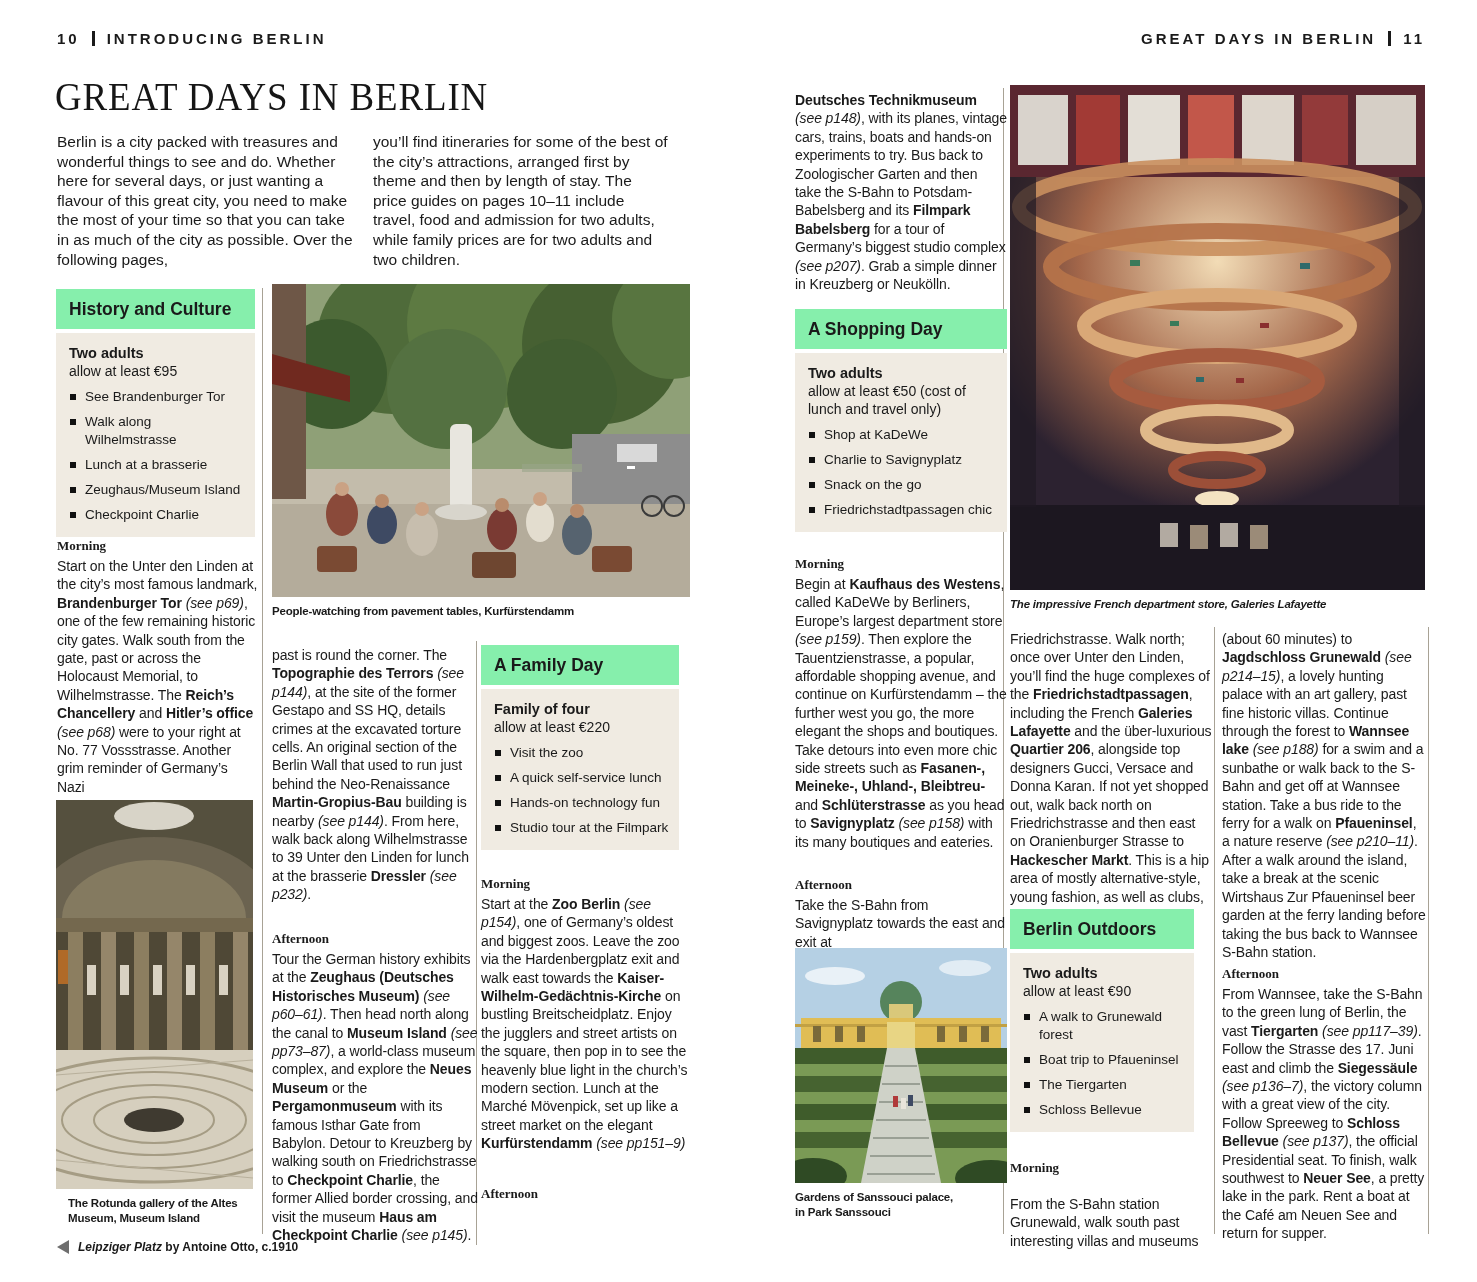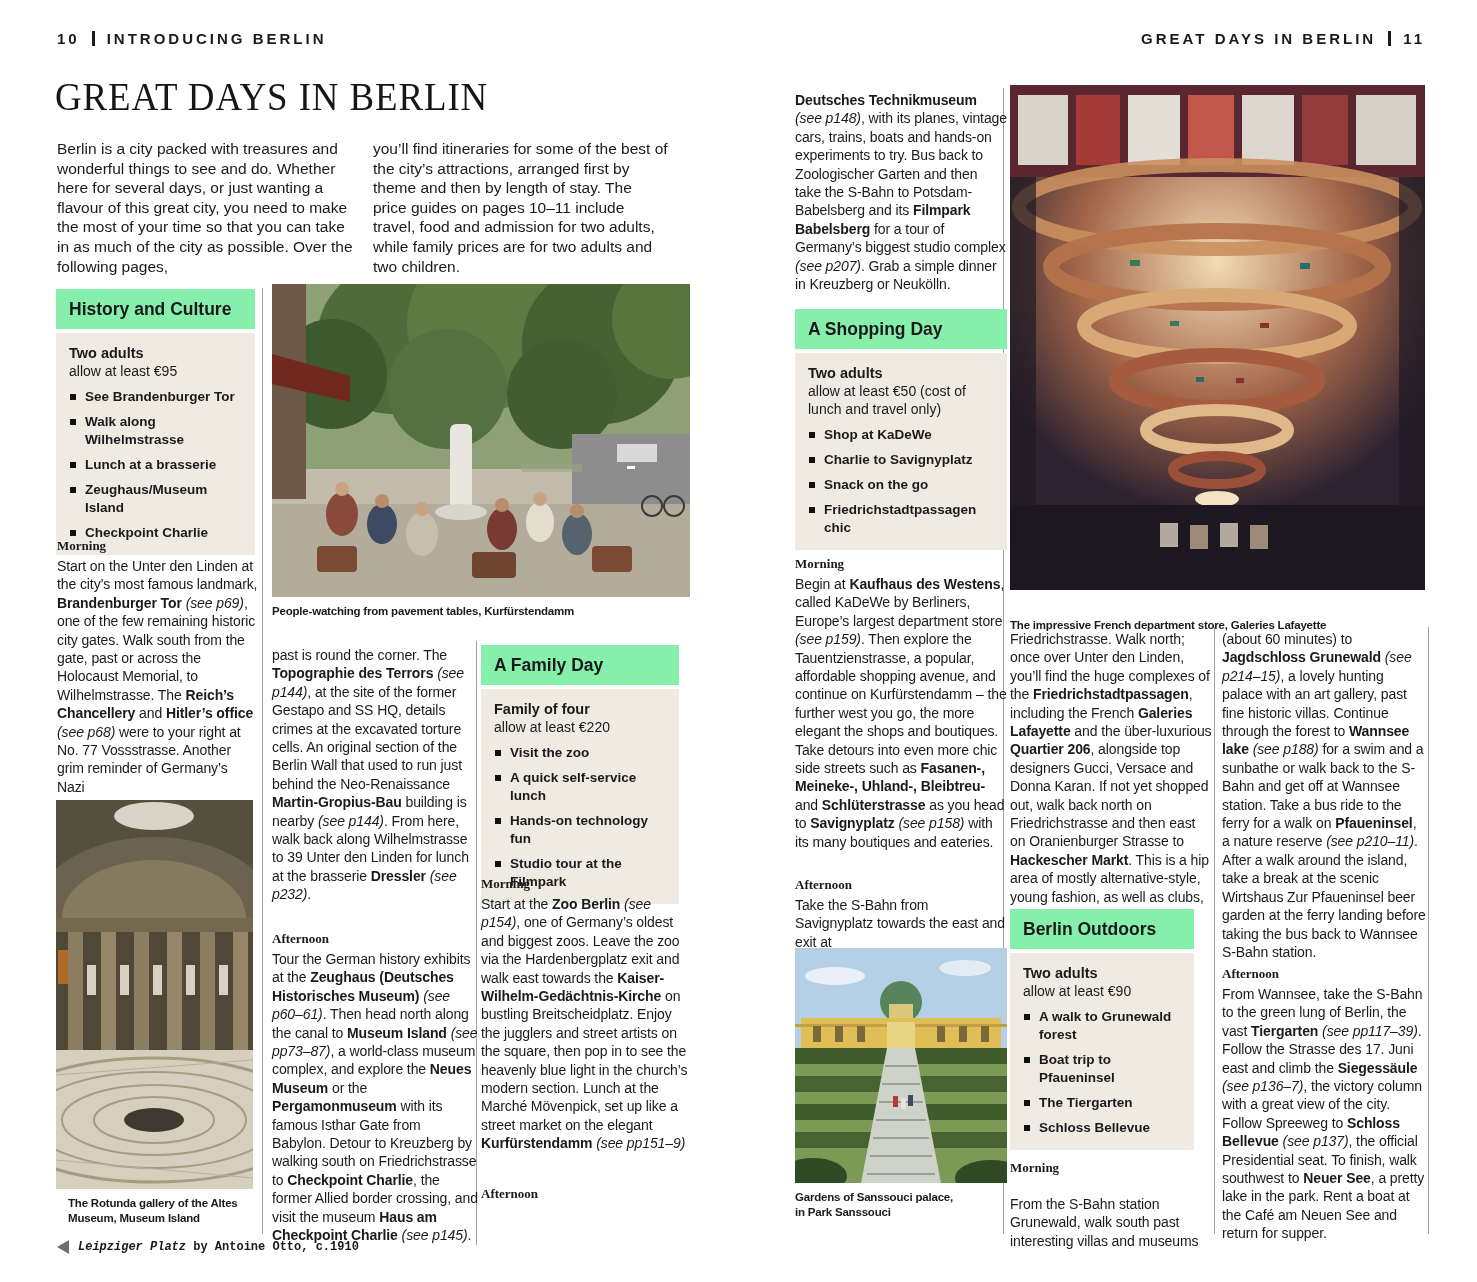--- a/index.html
+++ b/index.html
@@ -9,45 +9,45 @@
   .running-head{position:absolute;top:30px;display:flex;align-items:center;
         font-weight:bold;font-size:15px;letter-spacing:3px;}
   .rh-left{left:57px;}
   .rh-right{right:52px;}
   .rh-divider{width:3px;height:15px;background:#1a1a1a;margin:0 12px;}
   
   .main-title{position:absolute;left:55px;top:72px;font-family:"Liberation Serif",serif;
         font-weight:400;font-size:41px;letter-spacing:1px;transform:scaleX(.9);
         transform-origin:left top;white-space:nowrap;color:#161616;}
   
-  .intro-col{position:absolute;top:132px;font-size:15.5px;line-height:19.6px;margin-top:7px;}
+  .intro-col{position:absolute;top:132px;font-size:15.5px;line-height:19.6px;}
   
   .sidebar-box{position:absolute;}
   .box-head{background:#86efac;height:40px;display:flex;align-items:center;
         padding-left:13px;font-weight:bold;font-size:17.5px;}
   .box-body{background:#f0ebe2;margin-top:4px;padding:11px 10px 13px 13px;}
   .box-party{font-weight:bold;font-size:14.5px;line-height:18px;}
   .box-budget{font-size:14px;line-height:18px;margin-bottom:8px;}
-  .bullet-row{display:flex;margin-top:7px;font-weight:bold;font-size:13.5px;line-height:18px;}
+  .bullet-row{display:flex;margin-top:7px;font-weight:normal;font-size:13.5px;line-height:18px;}
   .bullet-sq{flex:0 0 auto;width:6px;height:6px;background:#111;margin:6px 9px 0 1px;}
   
   .sec-head{position:absolute;font-weight:bold;font-size:13px;font-family:Liberation Serif, serif;}
   .body-text{position:absolute;font-size:14px;line-height:18.4px;letter-spacing:-0.1px;}
   .body-text i{font-style:italic;}
   
   .caption{position:absolute;font-weight:bold;font-size:11.5px;line-height:15px;
         letter-spacing:-0.2px;}
   
   .vrule{position:absolute;width:1px;background:#a8a295;}
   
   .photo{position:absolute;overflow:hidden;background:#888;}
   .photo svg{display:block;}
   
   .footer-caption{position:absolute;left:57px;top:1240px;display:flex;align-items:flex-start;
-        font-weight:bold;font-size:12px;font-family:Liberation Mono, monospace;}
+        font-weight:bold;font-size:12px;}
   .tri-left{width:0;height:0;border-top:7px solid transparent;border-bottom:7px solid transparent;
         border-right:12px solid #6e6e6e;margin-right:9px;}
 </style>
 </head>
 <body>
 
 <div class="page">
 
   <div class="running-head rh-left">
     <span>10</span>
@@ -320,21 +320,21 @@
       <rect x="226" y="293" width="8" height="5" fill="#8a2f2f"></rect>
       <rect x="0" y="420" width="415" height="85" fill="#1c1720"></rect>
       <rect x="150" y="438" width="18" height="24" fill="#d8cfc2" opacity="0.8"></rect>
       <rect x="180" y="440" width="18" height="24" fill="#bba98f" opacity="0.8"></rect>
       <rect x="210" y="438" width="18" height="24" fill="#d8cfc2" opacity="0.8"></rect>
       <rect x="240" y="440" width="18" height="24" fill="#bba98f" opacity="0.8"></rect>
       <rect x="0" y="92" width="26" height="330" fill="#1f1a24" opacity="0.7"></rect>
       <rect x="389" y="92" width="26" height="330" fill="#1f1a24" opacity="0.7"></rect>
     </svg>
   </div>
-  <div class="caption" style="left:1010px;top:618px;width:404px;">The impressive French department store, Galeries Lafayette</div>
+  <div class="caption" style="left:1010px;top:597px;width:404px;font-style:italic;">The impressive French department store, Galeries Lafayette</div>
 
   <div class="body-text" style="left:1010px;top:630px;width:203px;">Friedrichstrasse. Walk north; once over Unter den Linden, you’ll find the huge complexes of the <b>Friedrichstadtpassagen</b>, including the French <b>Galeries Lafayette</b> and the über-luxurious <b>Quartier 206</b>, alongside top designers Gucci, Versace and Donna Karan. If not yet shopped out, walk back north on Friedrichstrasse and then east on Oranienburger Strasse to <b>Hackescher Markt</b>. This is a hip area of mostly alternative-style, young fashion, as well as clubs, bars and pubs.</div>
 
   <div class="sidebar-box" style="left:1010px;top:909px;width:184px;">
     <div class="box-head">Berlin Outdoors</div>
     <div class="box-body">
       <div class="box-party">Two adults</div>
       <div class="box-budget">allow at least €90</div>
       <div class="bullet-row">
           <span class="bullet-sq"></span>

